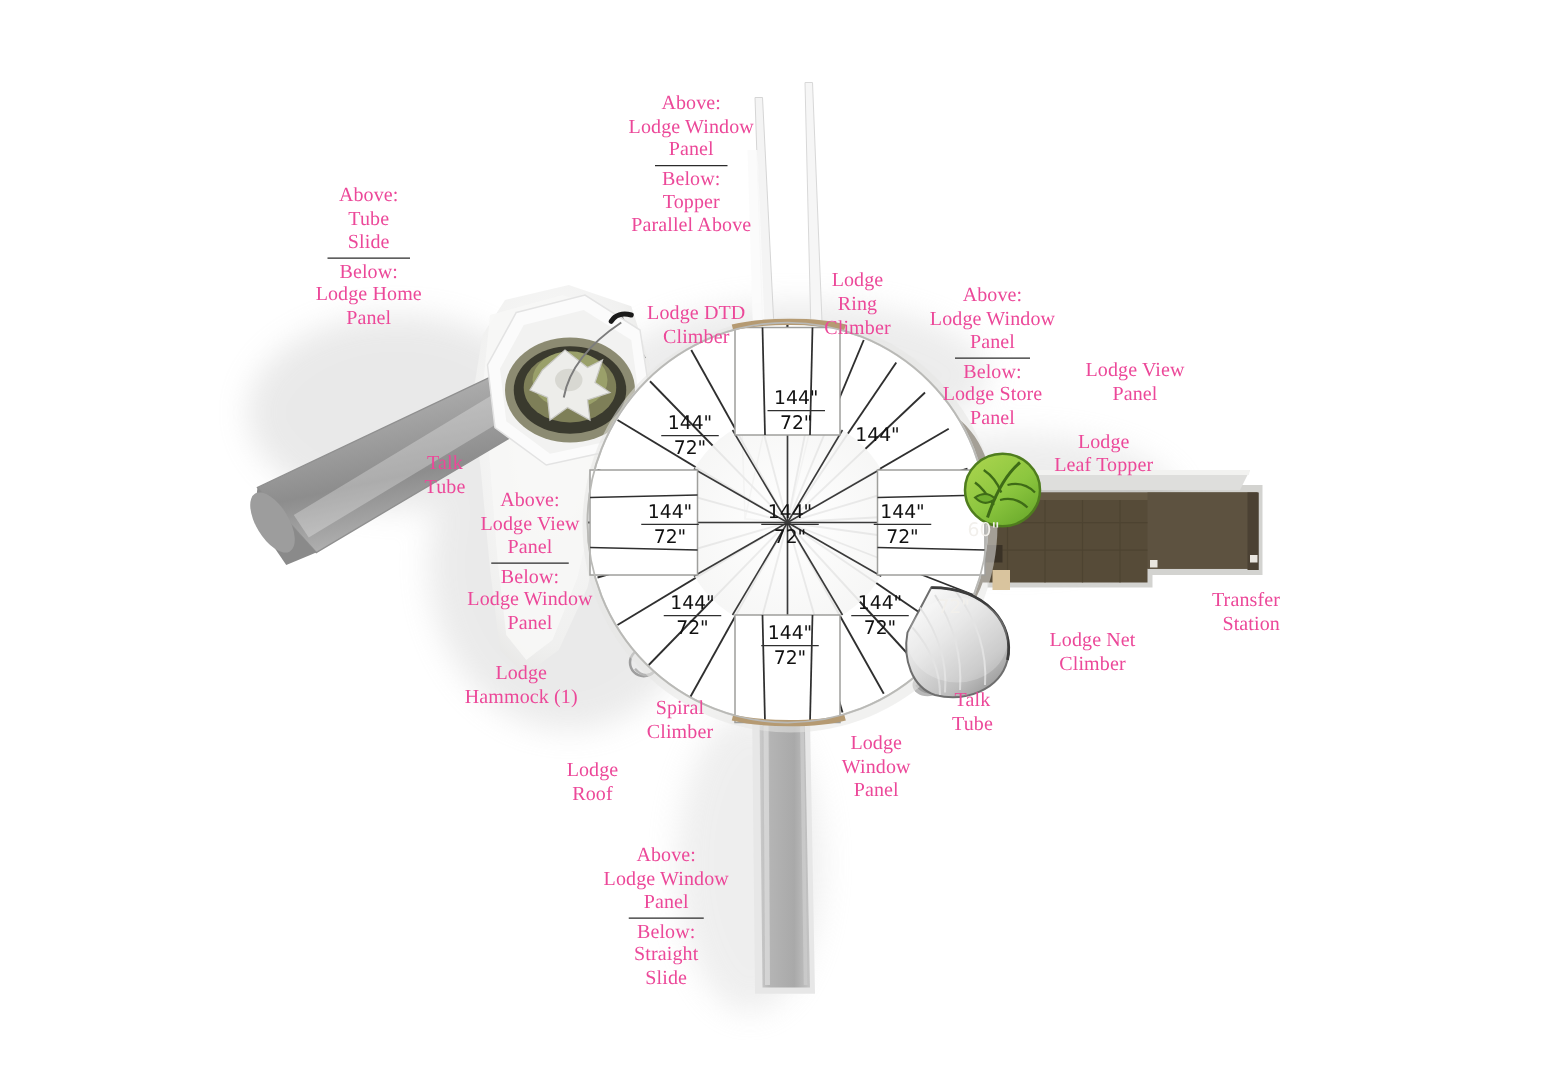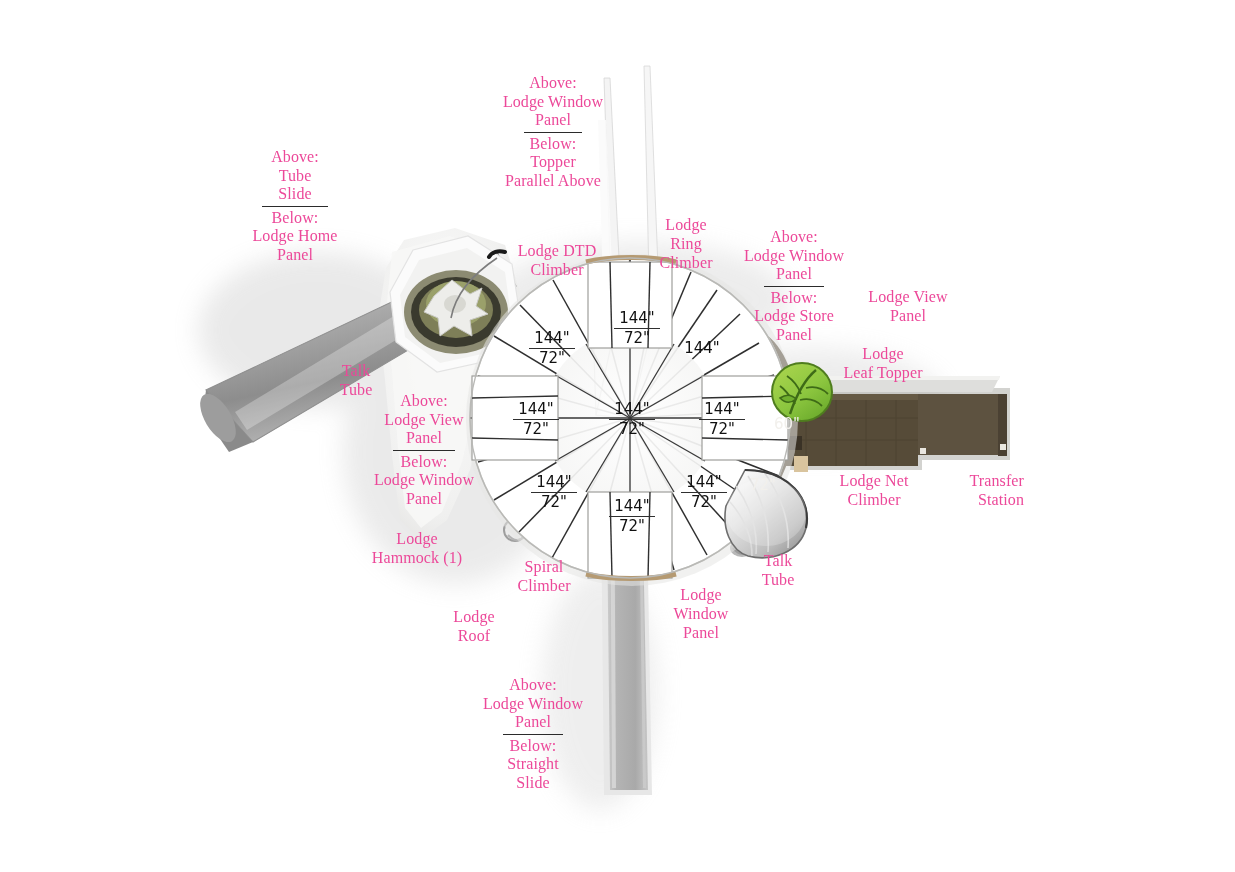--- a/index.html
+++ b/index.html
@@ -410,21 +410,21 @@
     <span class="ln">Lodge</span>
     <span class="ln">Roof</span>
   </div>
 
   <div class="callout" style="left:648px;top:586px;width:106px;">
     <span class="ln">Lodge</span>
     <span class="ln">Window</span>
     <span class="ln">Panel</span>
   </div>
 
-  <div class="callout" style="left:818px;top:472px;width:112px;">
+  <div class="callout" style="left:818px;top:504px;width:112px;">
     <span class="ln">Lodge Net</span>
     <span class="ln">Climber</span>
   </div>
 
   <div class="callout" style="left:916px;top:472px;width:108px;text-align:right;">
     <span class="ln">Transfer</span>
     <span class="ln">Station</span>
   </div>
 
   <div class="dim" style="left:607px;top:310px;width:60px;">

